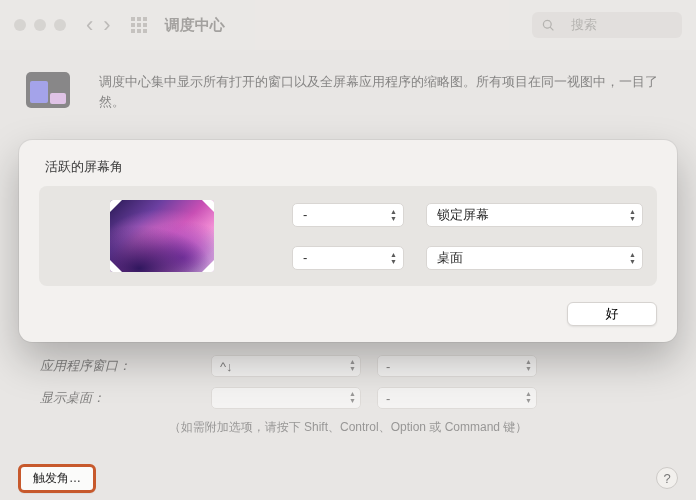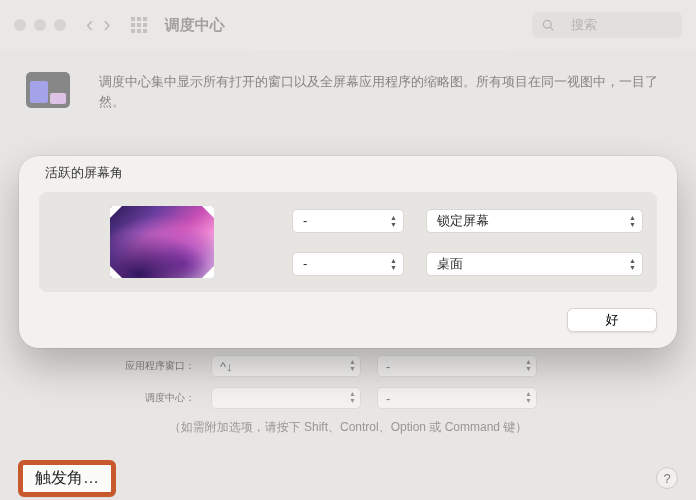--- a/index.html
+++ b/index.html
@@ -56,56 +56,55 @@
 
   
   .bg-keys {
     position:absolute; left:0; right:0; top:355px;
     opacity:.55;
     padding: 0 40px;
   }
   .bg-row {
     display:flex; align-items:center; margin-bottom:10px; gap:16px;
   }
-  .bg-label { width:155px; text-align:right; font-size:10px; }
+  .bg-label { width:155px; text-align:left; font-size:13px;font-style:italic; }
   .bg-select {
     background:#fff; border:1px solid #d6d3d0; border-radius:5px;
     height:22px; display:flex; align-items:center; padding:0 8px;
     position:relative; font-size:13px;
   }
   .bg-select.small { width:150px; }
   .bg-select.med { width:160px; }
   .stepper {
     position:absolute; right:4px; top:2px; display:flex; flex-direction:column;
     font-size:7px; line-height:7px; color:#5a5a5a;
   }
   .hint { text-align:center; font-size:12px; color:#555; margin-top:8px; }
 
   .bottom-bar {
     position:absolute; left:0; right:0; bottom:0; height:44px;
     display:flex; align-items:center; padding:0 18px;
     opacity:.85;
   }
   .btn {
-    background:#fff; border:5px solid #c2410c; border-radius:6px;
-    padding:3px 12px; font-size:16px; box-shadow:0 1px 1px rgba(0,0,0,.05);
+    background:#fff; border:3px solid #c2410c; border-radius:6px;
+    padding:3px 12px; font-size:12px; box-shadow:0 1px 1px rgba(0,0,0,.05);
   }
   .help {
     margin-left:auto; width:22px; height:22px; border-radius:50%;
     border:1px solid #c8c5c2; display:flex; align-items:center; justify-content:center;
     font-size:13px; color:#666; background:#f4f2ef;
   }
 
   
   .sheet {
     position:absolute; left:19px; right:19px; top:140px;
-    background:#f3f1ef; border-radius:20px;
+    background:#f3f1ef; border-radius:13px;
     box-shadow:0 18px 40px rgba(0,0,0,.25), 0 0 0 1px rgba(0,0,0,.05);
-    padding:8px 20px 16px;
-    margin-top:16px;
+    padding:18px 20px 16px;
   }
   .sheet-title { font-size:13px; color:#3a3a3a; margin-bottom:10px; padding-left:6px;}
   .corner-box {
     background:#e7e5e2; border-radius:8px; padding:14px 14px;
     display:grid; grid-template-columns: 1fr 112px 1fr; grid-template-rows: auto auto;
     gap:14px 22px; align-items:center;
   }
   .sel {
     background:#fff; border:1px solid #d9d6d3; border-radius:5px;
     height:24px; display:flex; align-items:center; padding:0 10px;
@@ -183,21 +182,21 @@
     <div class="bg-select small">
       <span>^↓</span>
       <span class="stepper">▲<br>▼</span>
     </div>
     <div class="bg-select med">
       <span>-</span>
       <span class="stepper">▲<br>▼</span>
     </div>
   </div>
   <div class="bg-row">
-    <div class="bg-label">调度中心：</div>
+    <div class="bg-label">显示桌面：</div>
     <div class="bg-select small">
       <span></span>
       <span class="stepper">▲<br>▼</span>
     </div>
     <div class="bg-select med">
       <span>-</span>
       <span class="stepper">▲<br>▼</span>
     </div>
   </div>
   <div class="hint">（如需附加选项，请按下 Shift、Control、Option 或 Command 键）</div>

